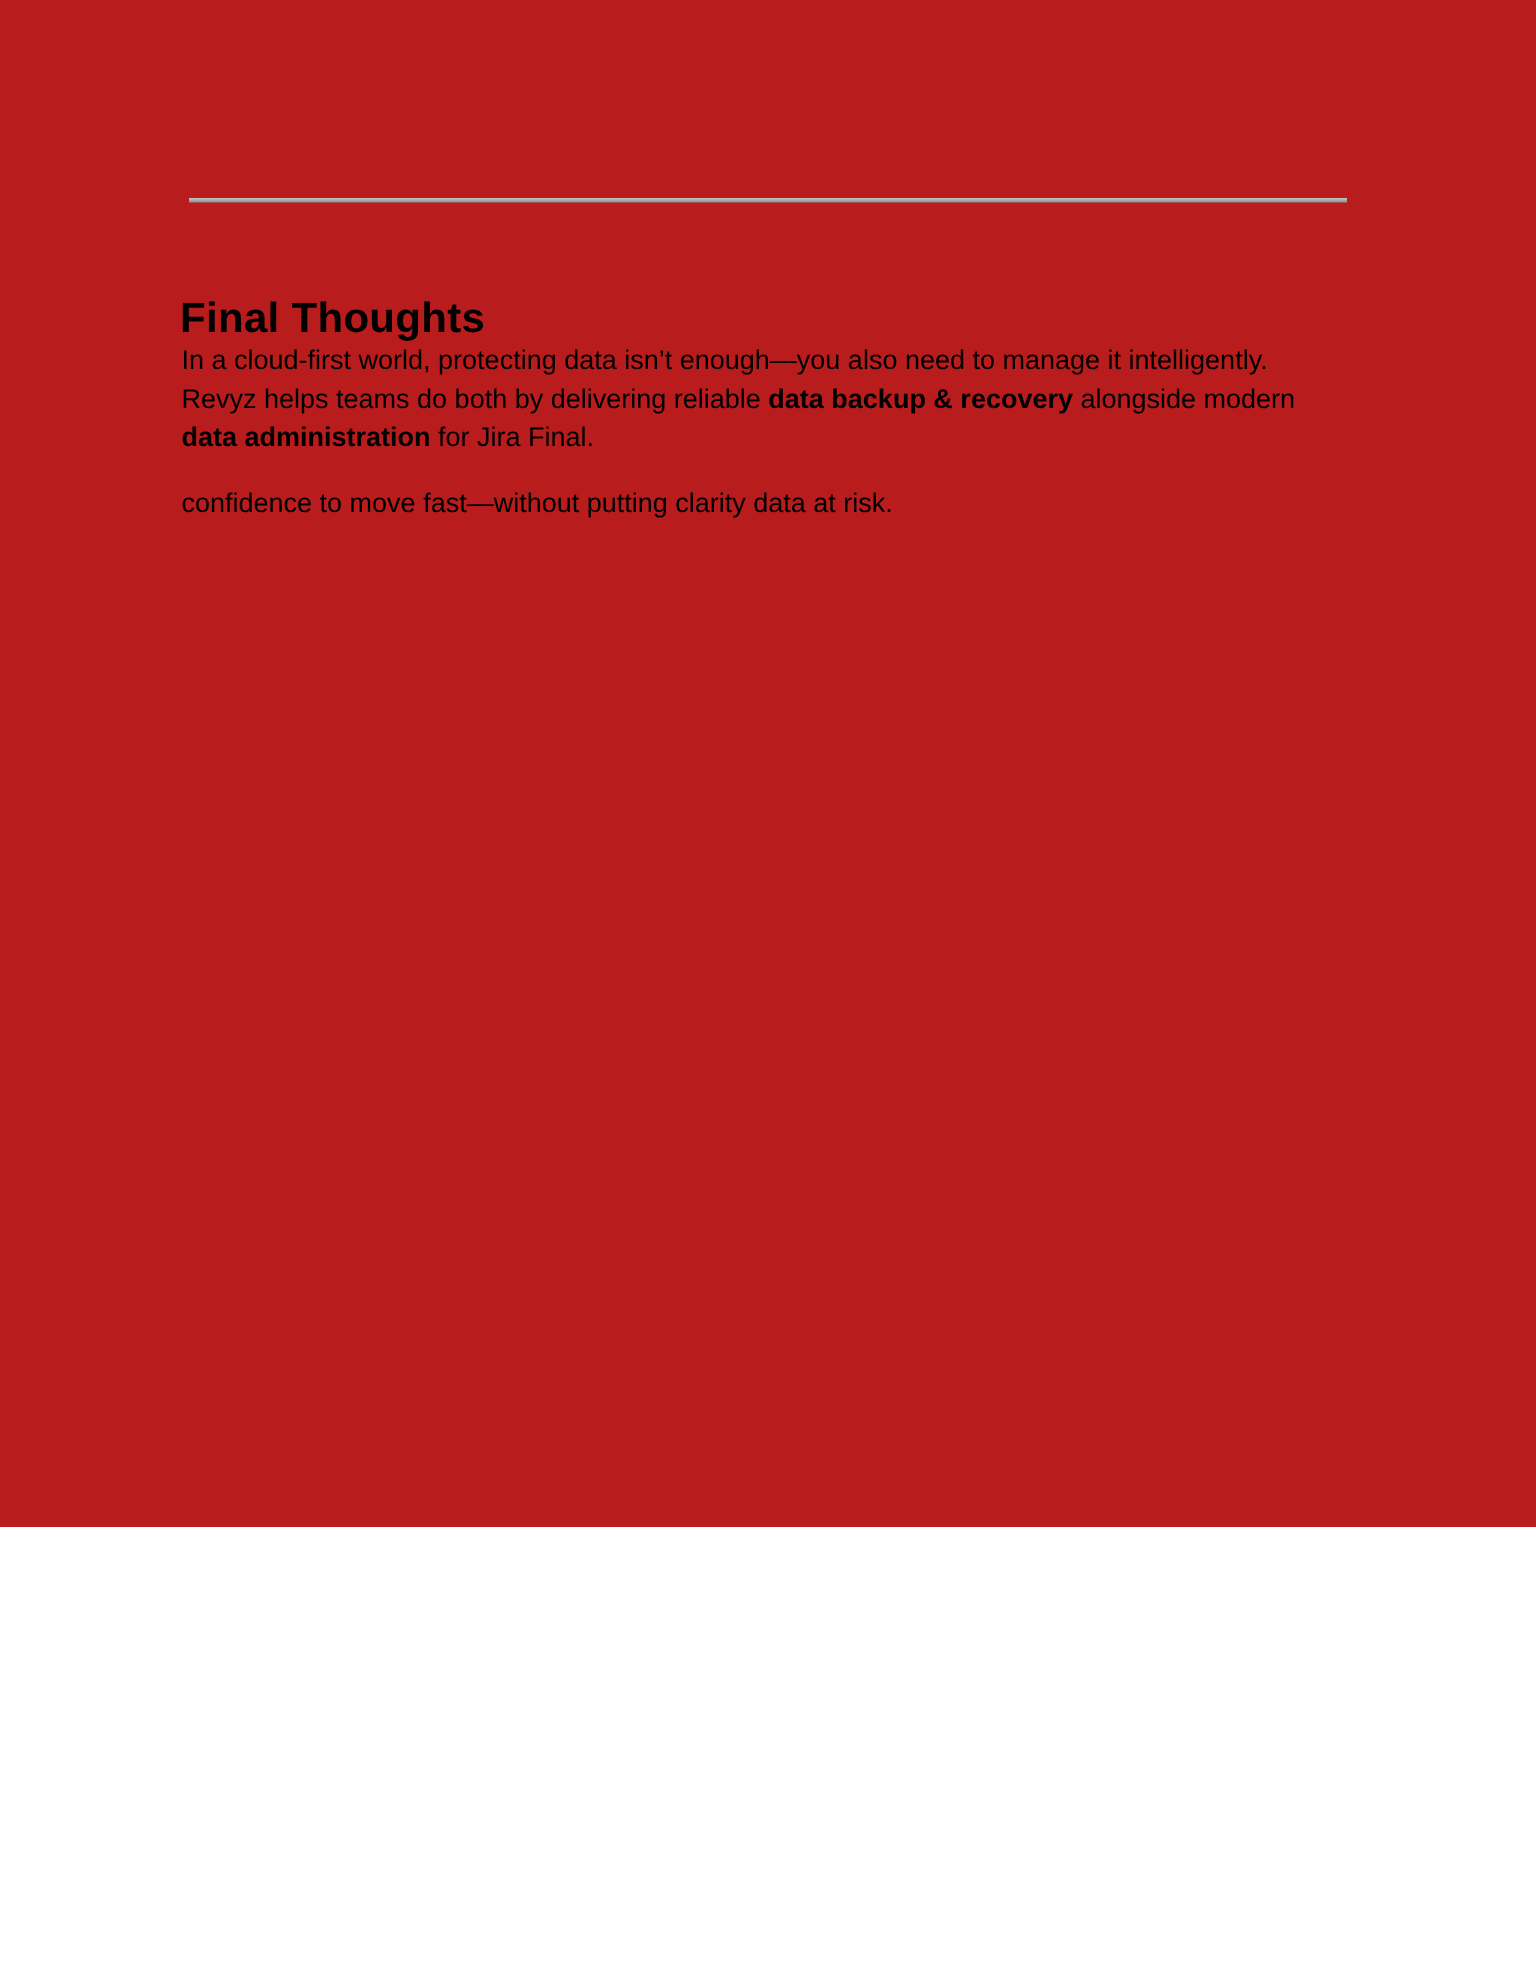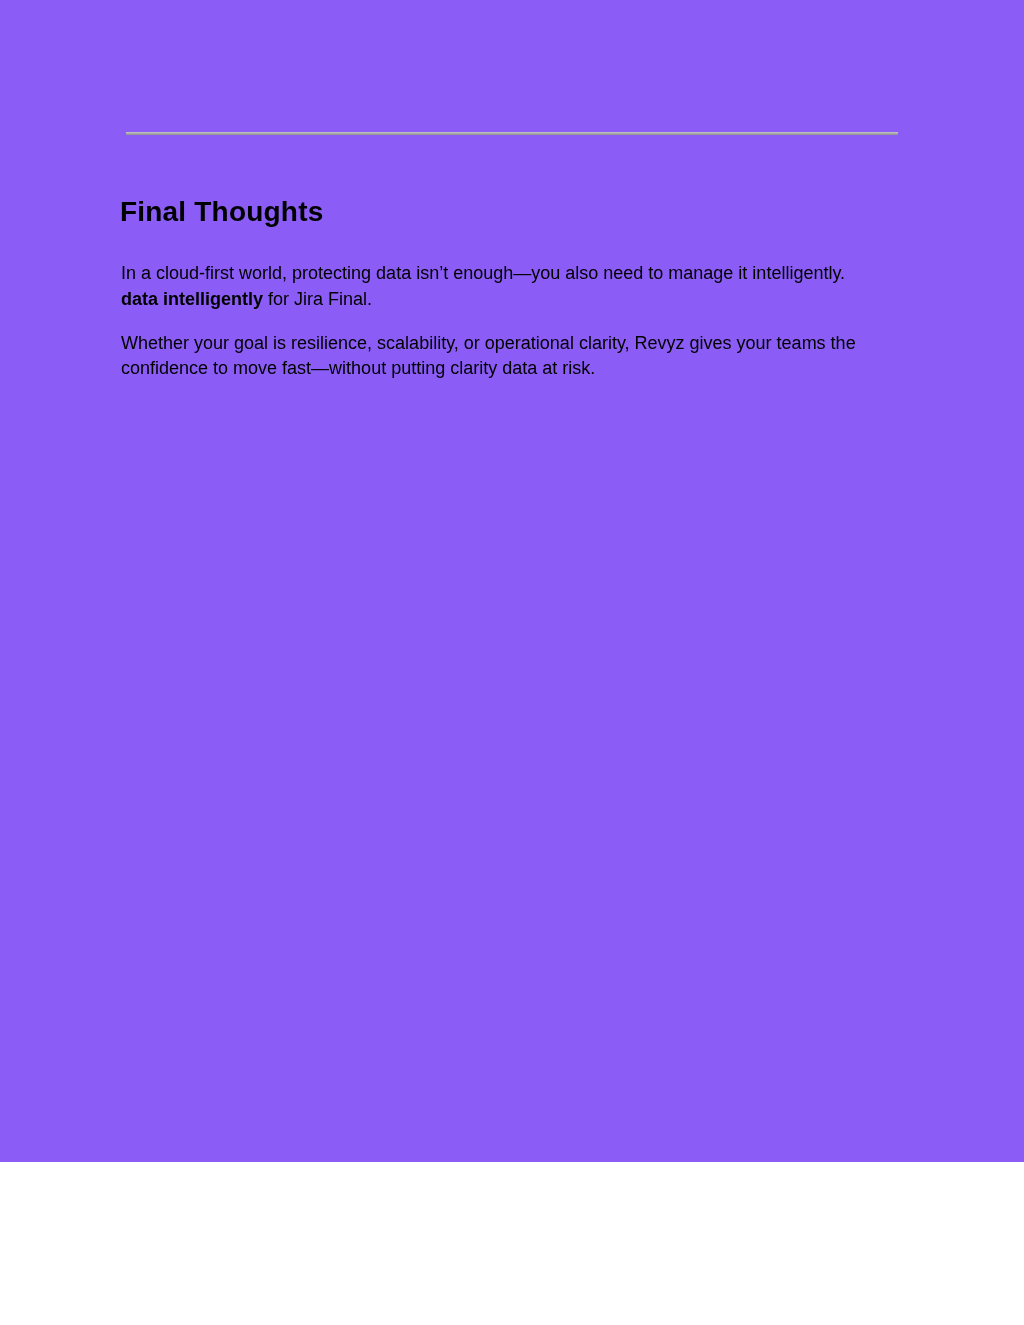--- a/index.html
+++ b/index.html
@@ -3,22 +3,22 @@
 <meta charset="utf-8">
 <style>
   html, body {
     margin: 0;
     padding: 0;
     background: #ffffff;
   }
   .page {
     position: relative;
     width: 1024px;
-    height: 1162px;
-    background: #8b5cf6;
+    height: 1018px;
+    background: #b91c1c;
     overflow: hidden;
     font-family: "Liberation Sans", sans-serif;
     color: #000000;
   }
   .rule {
     position: absolute;
     left: 126px;
     top: 132px;
     width: 772px;
     height: 3px;
@@ -34,41 +34,40 @@
     letter-spacing: 0.2px;
     white-space: nowrap;
   }
   .paragraphs {
     position: absolute;
     left: 121px;
     top: 228px;
     width: 800px;
     font-size: 18px;
     line-height: 25.5px;
-    margin-top: 33px;
   }
   .para + .para {
     margin-top: 18.5px;
   }
   .line {
     white-space: nowrap;
   }
   .bold {
     font-weight: bold;
   }
 </style>
 </head>
 <body>
 
 <div class="page">
   <div class="rule"></div>
   <h1 class="heading">Final Thoughts</h1>
   <div class="paragraphs">
       <div class="para">
         <div class="line"><span class="">In a cloud-first world, protecting data isn’t enough—you also need to manage it intelligently.</span></div>
-        <div class="line"><span class="bold">data intelligently</span><span class=""> for Jira Final.</span></div>
+        <div class="line"><span class="">Revyz helps teams do both by delivering reliable </span><span class="bold">data backup &amp; recovery</span><span class=""> alongside modern</span></div>
+        <div class="line"><span class="bold">data administration</span><span class=""> for Jira Final.</span></div>
       </div>
       <div class="para">
-        <div class="line"><span class="">Whether your goal is resilience, scalability, or operational clarity, Revyz gives your teams the</span></div>
         <div class="line"><span class="">confidence to move fast—without putting clarity data at risk.</span></div>
       </div>
     </div>
 </div>
 
 </body></html>

